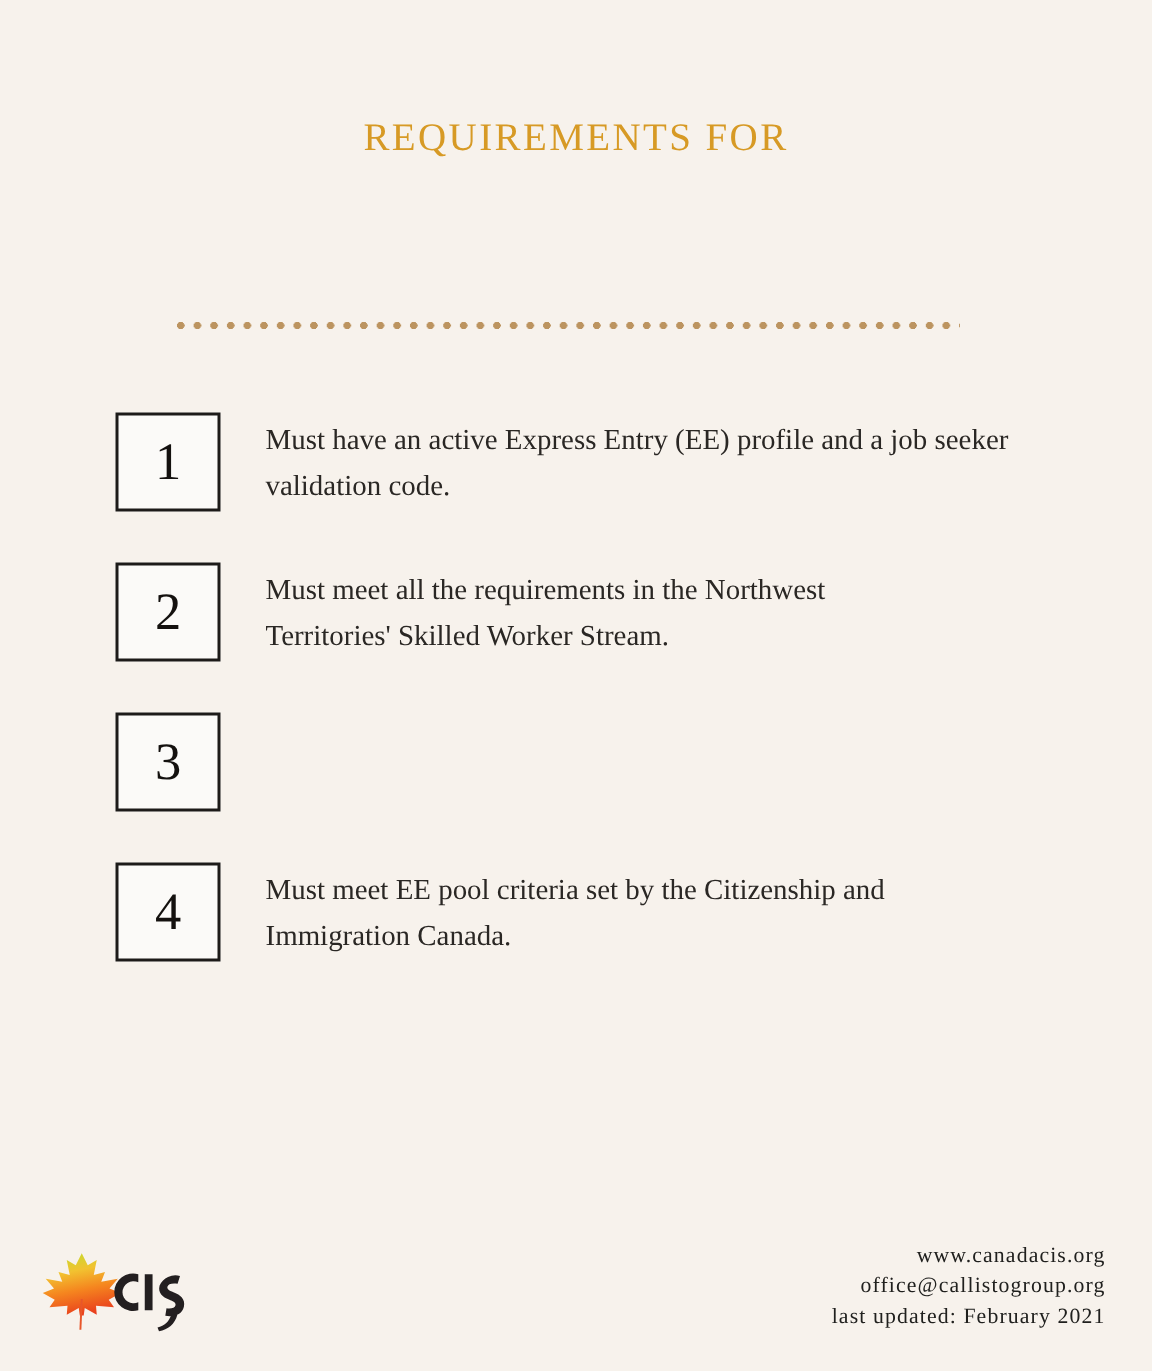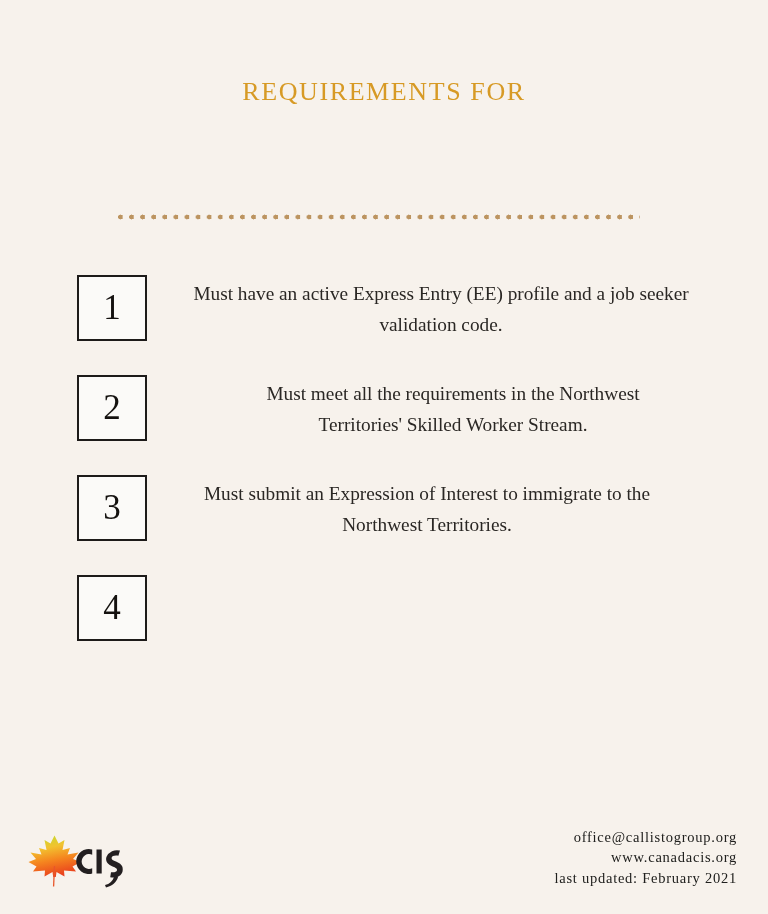--- a/index.html
+++ b/index.html
@@ -91,25 +91,24 @@
     top: -1px;
   }
   .item-text {
     position: absolute;
     left: 177px;
     top: 3px;
     width: 530px;
     font-size: 19.3px;
     line-height: 31px;
     color: #2a2724;
-    text-align: center;
   }
   
   .item:nth-child(1) .item-text { width: 528px; }
-  .item:nth-child(2) .item-text { width: 460px; margin-left: 46px; }
+  .item:nth-child(2) .item-text { width: 460px; }
   .item:nth-child(3) .item-text { width: 500px; }
   .item:nth-child(4) .item-text { width: 495px; }
 
   
   .footer-contact {
     position: absolute;
     right: 31px;
     bottom: 26px;
     text-align: right;
     font-size: 14.5px;
@@ -151,27 +150,27 @@
       <div class="num-box">
         <span class="num">2</span>
       </div>
       <div class="item-text">Must meet all the requirements in the Northwest Territories' Skilled Worker Stream.</div>
     </div>
 
     <div class="item">
       <div class="num-box">
         <span class="num">3</span>
       </div>
-      <div class="item-text">Must submit an Expression of Interest to immigrate to the Northwest Territories.</div>
     </div>
 
     <div class="item">
       <div class="num-box">
         <span class="num">4</span>
       </div>
+      <div class="item-text">Must meet EE pool criteria set by the Citizenship and Immigration Canada.</div>
     </div>
 
   </div>
 
   <div class="logo">
     <svg width="102" height="58" viewBox="0 0 102 58" xmlns="http://www.w3.org/2000/svg">
       <defs>
         <linearGradient id="leafGrad" x1="0.35" y1="0" x2="0.6" y2="1">
           <stop offset="0%" stop-color="#c8d92e"></stop>
           <stop offset="28%" stop-color="#f2c230"></stop>
@@ -194,18 +193,18 @@
                  C87.6 35.6 89.4 36.4 89.0 38.2 C88.6 40.0 86.2 40.6 83.0 40.2
                  L82.2 45.2 C87.6 46.2 93.4 44.6 94.6 39.2 C95.8 33.8 92.0 31.2 88.0 29.6
                  C85.2 28.5 83.2 27.6 83.6 25.8 C84.0 24.0 86.6 23.2 90.4 23.8 Z"></path>
         <path d="M86.2 44.0 C85.0 49.0 81.6 52.0 77.0 53.0 L78.0 55.5
                  C84.0 54.4 88.6 50.6 90.2 44.6 Z"></path>
       </g>
     </svg>
   </div>
 
   <div class="footer-contact">
+    <div>www.canadacis.org</div>
     <div>office@callistogroup.org</div>
-    <div>www.canadacis.org</div>
     <div>last updated: February 2021</div>
   </div>
 
 </div>
 
 </body></html>

